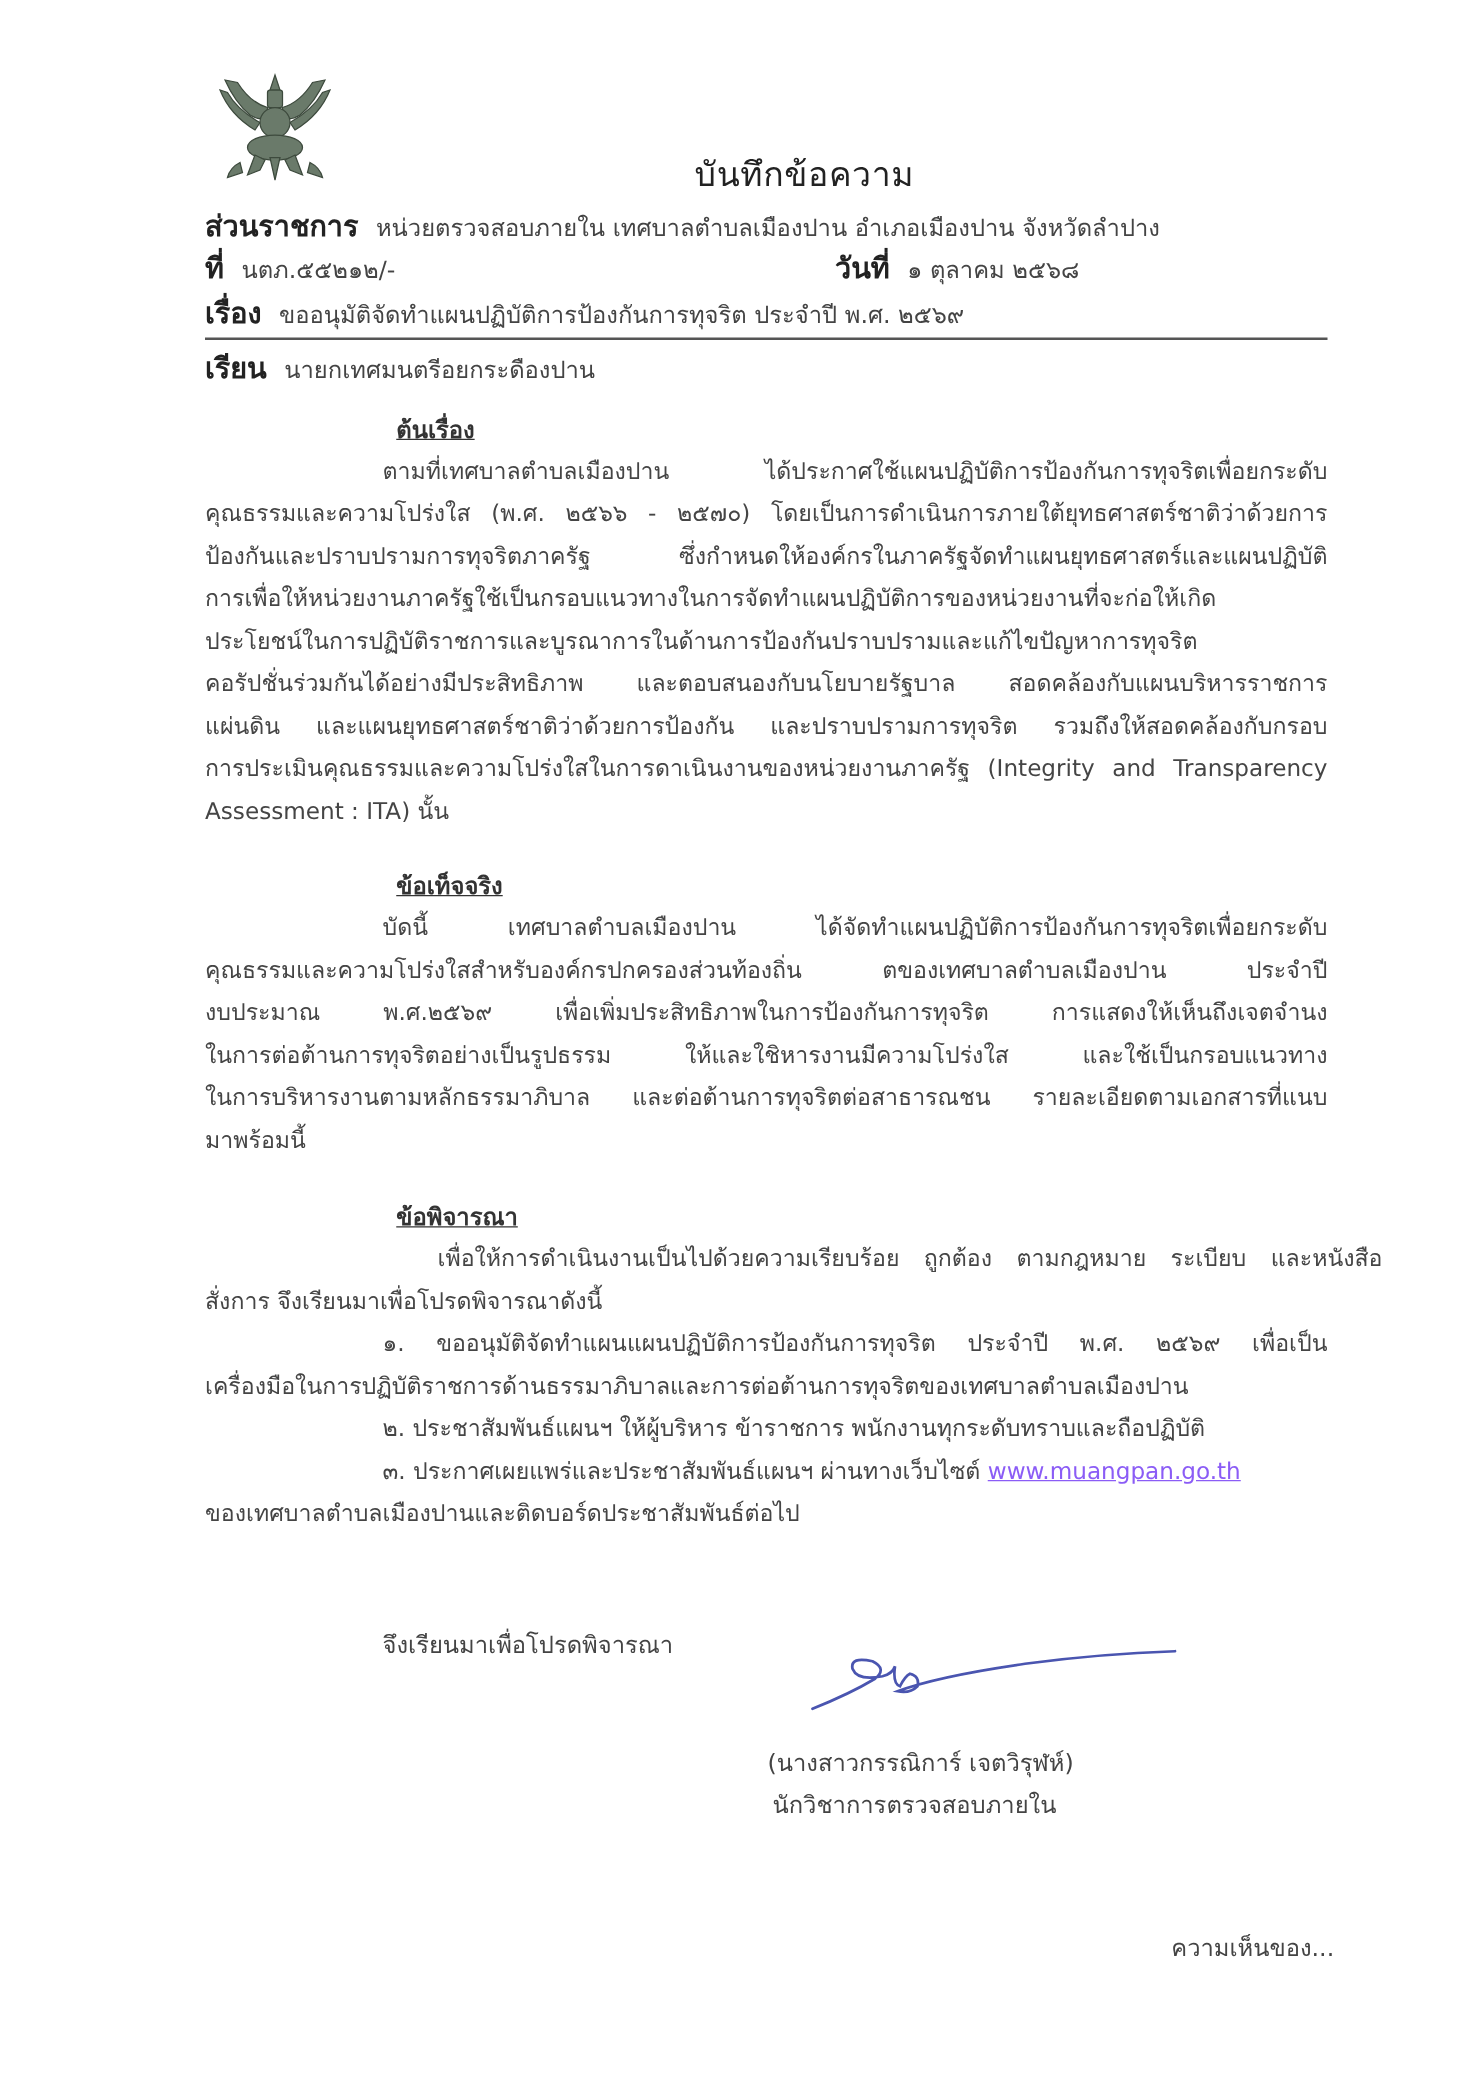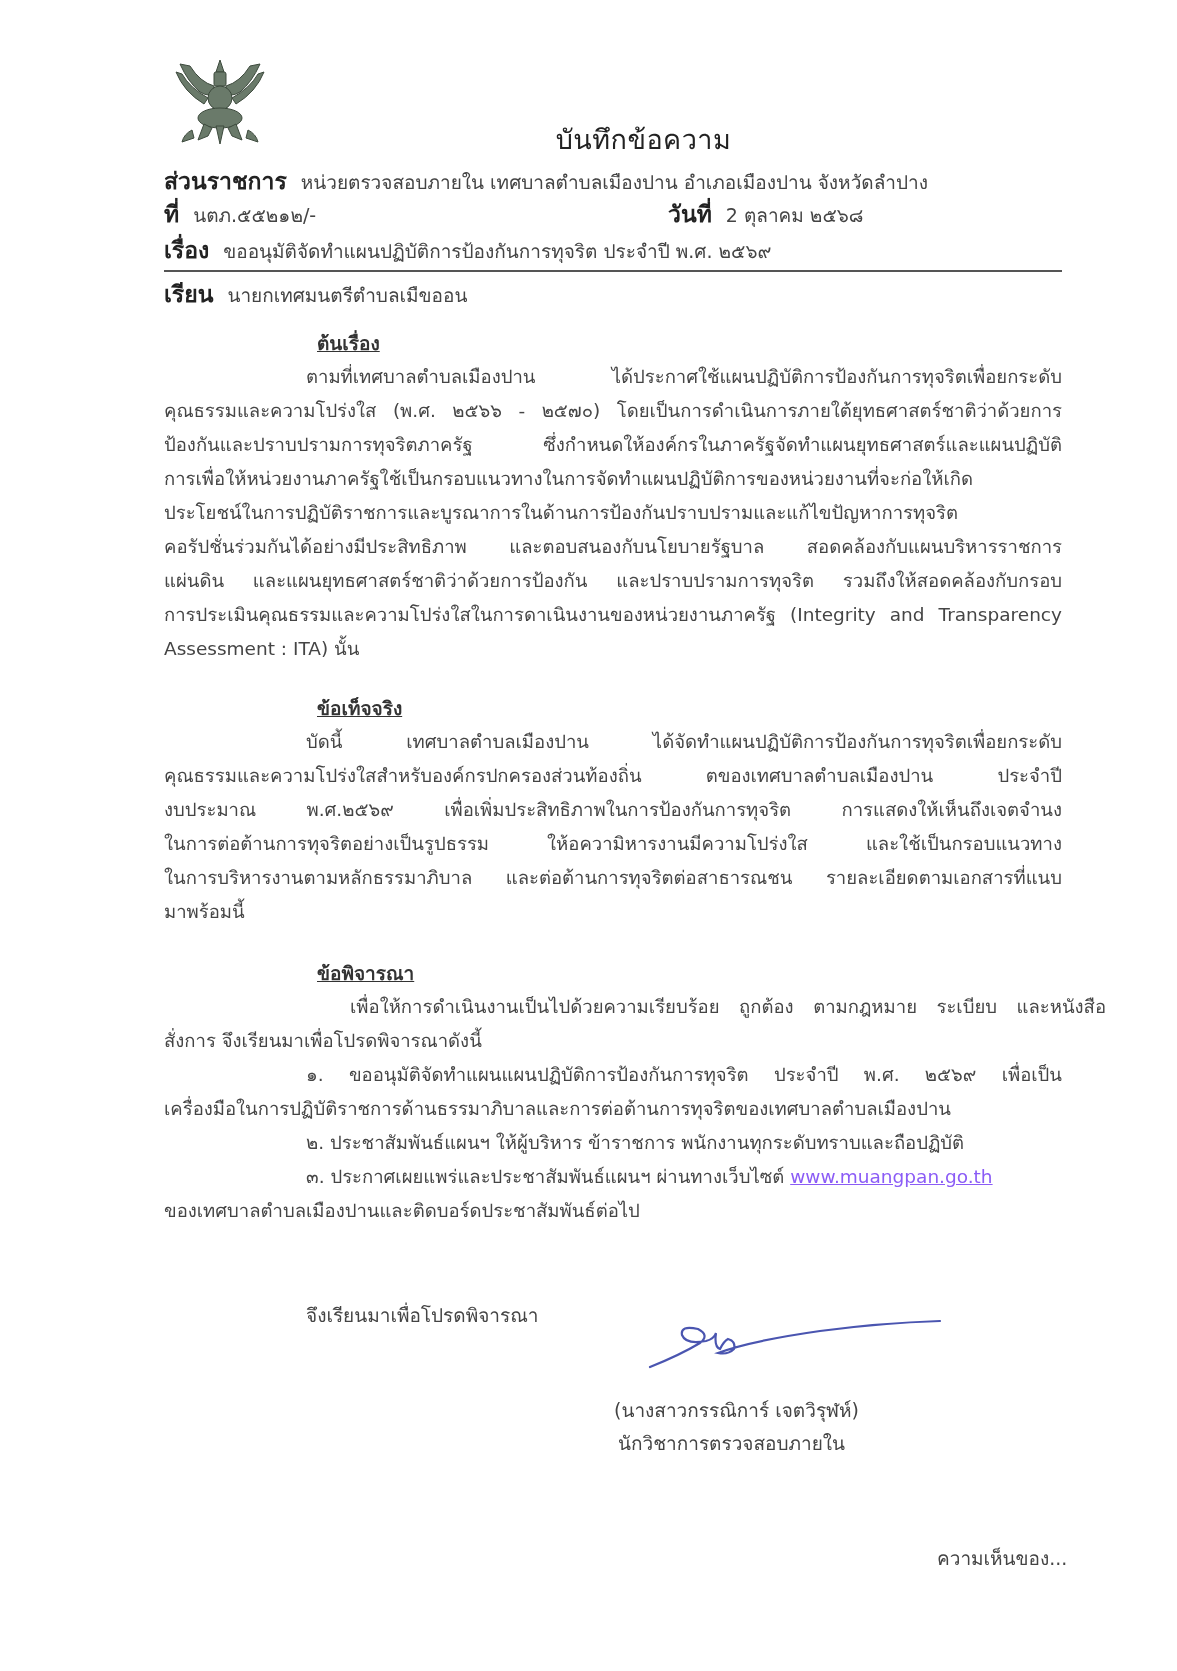--- a/index.html
+++ b/index.html
@@ -52,46 +52,46 @@
 
   <div class="title">บันทึกข้อความ</div>
 
   <div class="hdr-row" style="top:163px;">
     <span class="k">ส่วนราชการ</span><span>หน่วยตรวจสอบภายใน เทศบาลตำบลเมืองปาน  อำเภอเมืองปาน จังหวัดลำปาง</span>
   </div>
   <div class="hdr-row" style="top:196px;">
     <span class="k">ที่</span><span>นตภ.๕๕๒๑๒/-</span>
   </div>
   <div class="hdr-row date-right" style="top:196px;">
-    <span class="k">วันที่</span><span>2  ตุลาคม  ๒๕๖๘</span>
+    <span class="k">วันที่</span><span>๑  ตุลาคม  ๒๕๖๘</span>
   </div>
   <div class="hdr-row" style="top:232px;">
     <span class="k">เรื่อง</span><span>ขออนุมัติจัดทำแผนปฏิบัติการป้องกันการทุจริต ประจำปี พ.ศ. ๒๕๖๙</span>
   </div>
   <div class="rule"></div>
   <div class="hdr-row" style="top:276px;">
-    <span class="k">เรียน</span><span>นายกเทศมนตรีตำบลเมืขออน</span>
+    <span class="k">เรียน</span><span>นายกเทศมนตรีอยกระดืองปาน</span>
   </div>
 
   <div class="heading" style="top:328px;">ต้นเรื่อง</div>
   <div class="body-line indent just" style="top:362px;">ตามที่เทศบาลตำบลเมืองปาน ได้ประกาศใช้แผนปฏิบัติการป้องกันการทุจริตเพื่อยกระดับ</div>
   <div class="body-line just" style="top:396px;">คุณธรรมและความโปร่งใส (พ.ศ. ๒๕๖๖ - ๒๕๗๐) โดยเป็นการดำเนินการภายใต้ยุทธศาสตร์ชาติว่าด้วยการ</div>
   <div class="body-line just" style="top:430px;">ป้องกันและปราบปรามการทุจริตภาครัฐ ซึ่งกำหนดให้องค์กรในภาครัฐจัดทำแผนยุทธศาสตร์และแผนปฏิบัติ</div>
   <div class="body-line just" style="top:464px;">การเพื่อให้หน่วยงานภาครัฐใช้เป็นกรอบแนวทางในการจัดทำแผนปฏิบัติการของหน่วยงานที่จะก่อให้เกิด</div>
   <div class="body-line just" style="top:498px;">ประโยชน์ในการปฏิบัติราชการและบูรณาการในด้านการป้องกันปราบปรามและแก้ไขปัญหาการทุจริต</div>
   <div class="body-line just" style="top:532px;">คอรัปชั่นร่วมกันได้อย่างมีประสิทธิภาพ และตอบสนองกับนโยบายรัฐบาล สอดคล้องกับแผนบริหารราชการ</div>
   <div class="body-line just" style="top:566px;">แผ่นดิน และแผนยุทธศาสตร์ชาติว่าด้วยการป้องกัน และปราบปรามการทุจริต รวมถึงให้สอดคล้องกับกรอบ</div>
   <div class="body-line just" style="top:600px;">การประเมินคุณธรรมและความโปร่งใสในการดาเนินงานของหน่วยงานภาครัฐ (Integrity and Transparency</div>
   <div class="body-line" style="top:634px;">Assessment : ITA) นั้น</div>
 
   <div class="heading" style="top:693px;">ข้อเท็จจริง</div>
   <div class="body-line indent just" style="top:727px;">บัดนี้ เทศบาลตำบลเมืองปาน ได้จัดทำแผนปฏิบัติการป้องกันการทุจริตเพื่อยกระดับ</div>
   <div class="body-line just" style="top:761px;">คุณธรรมและความโปร่งใสสำหรับองค์กรปกครองส่วนท้องถิ่น ตของเทศบาลตำบลเมืองปาน ประจำปี</div>
   <div class="body-line just" style="top:795px;">งบประมาณ พ.ศ.๒๕๖๙ เพื่อเพิ่มประสิทธิภาพในการป้องกันการทุจริต การแสดงให้เห็นถึงเจตจำนง</div>
-  <div class="body-line just" style="top:829px;">ในการต่อต้านการทุจริตอย่างเป็นรูปธรรม ให้อความิหารงานมีความโปร่งใส และใช้เป็นกรอบแนวทาง</div>
+  <div class="body-line just" style="top:829px;">ในการต่อต้านการทุจริตอย่างเป็นรูปธรรม ให้และใชิหารงานมีความโปร่งใส และใช้เป็นกรอบแนวทาง</div>
   <div class="body-line just" style="top:863px;">ในการบริหารงานตามหลักธรรมาภิบาล และต่อต้านการทุจริตต่อสาธารณชน รายละเอียดตามเอกสารที่แนบ</div>
   <div class="body-line" style="top:897px;">มาพร้อมนี้</div>
 
   <div class="heading" style="top:958px;">ข้อพิจารณา</div>
   <div class="body-line indent just" style="top:992px;margin-left:44px;">เพื่อให้การดำเนินงานเป็นไปด้วยความเรียบร้อย ถูกต้อง ตามกฎหมาย ระเบียบ และหนังสือ</div>
   <div class="body-line" style="top:1026px;">สั่งการ จึงเรียนมาเพื่อโปรดพิจารณาดังนี้</div>
   <div class="body-line indent just" style="top:1060px;">๑. ขออนุมัติจัดทำแผนแผนปฏิบัติการป้องกันการทุจริต ประจำปี พ.ศ. ๒๕๖๙ เพื่อเป็น</div>
   <div class="body-line" style="top:1094px;">เครื่องมือในการปฏิบัติราชการด้านธรรมาภิบาลและการต่อต้านการทุจริตของเทศบาลตำบลเมืองปาน</div>
   <div class="body-line indent" style="top:1128px;">๒. ประชาสัมพันธ์แผนฯ ให้ผู้บริหาร ข้าราชการ พนักงานทุกระดับทราบและถือปฏิบัติ</div>
   <div class="body-line indent" style="top:1162px;">

